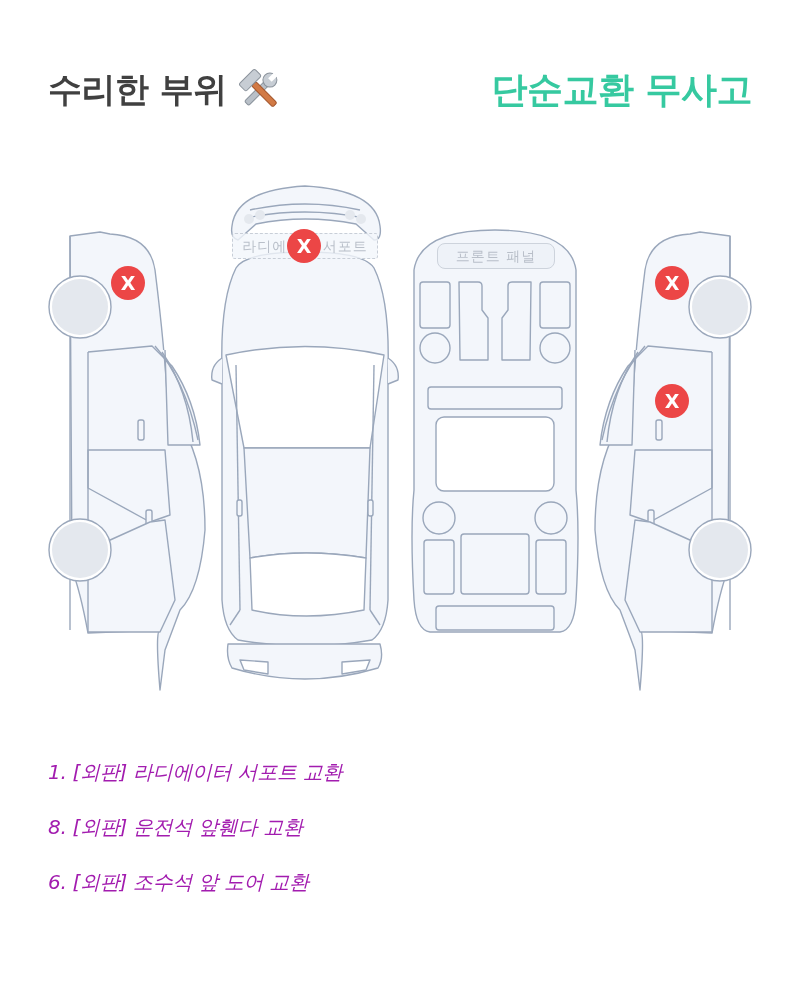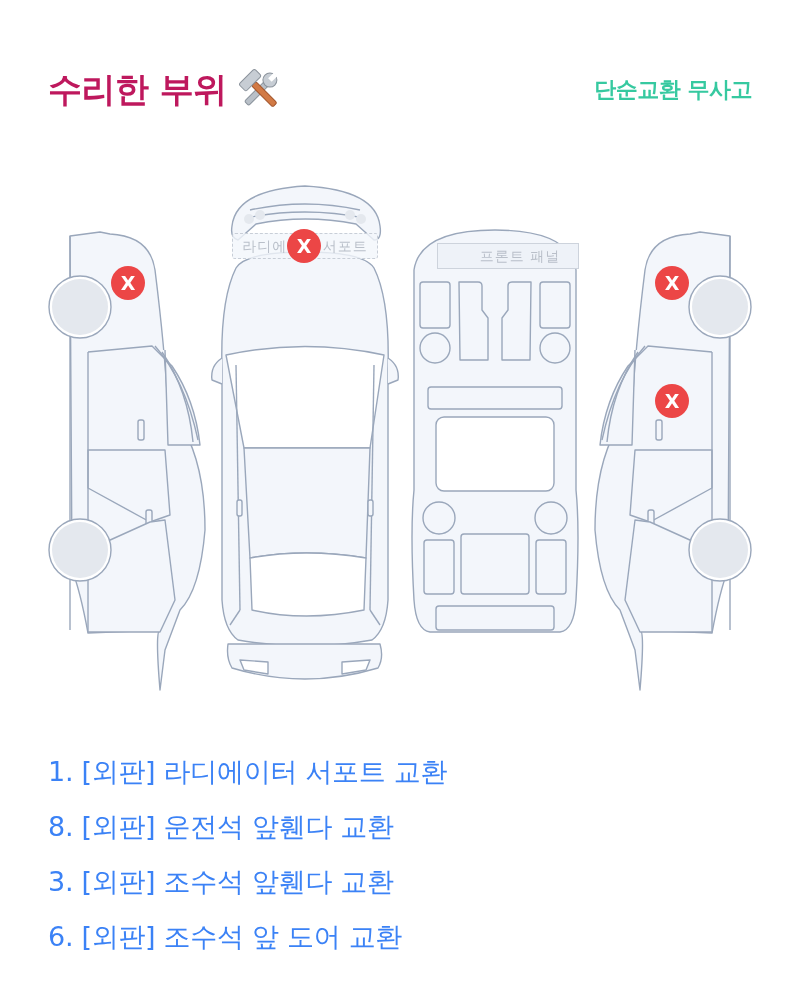--- a/index.html
+++ b/index.html
@@ -23,31 +23,31 @@
       height: 56px;
       display: flex;
       align-items: center;
       justify-content: space-between;
     }
     .title {
       display: flex;
       align-items: center;
       font-size: 34px;
       font-weight: bold;
-      color: #be185d;
+      color: #404040;
       letter-spacing: -0.5px;
     }
     .title-icon {
       display: inline-block;
       width: 46px;
       height: 46px;
       margin-left: 10px;
     }
     .badge {
-      font-size: 22px;
+      font-size: 36px;
       font-weight: bold;
       color: #36c9a0;
       letter-spacing: -0.5px;
     }
     .diagram {
       position: absolute;
       left: 0;
       top: 170px;
       width: 800px;
       height: 540px;
@@ -65,23 +65,22 @@
       text-align: center;
       white-space: nowrap;
     }
     .part-label.dashed {
       border: 1.5px dashed #c8ced7;
       border-radius: 3px;
       background: rgba(243,246,251,0.8);
     }
     .part-label.boxed {
       border: 1.5px solid #cdd3dc;
-      border-radius: 0;
+      border-radius: 8px;
       background: #eef2f8;
-      padding-left: 24px;
     }
     .marker {
       position: absolute;
       width: 34px;
       height: 34px;
       border-radius: 50%;
       background: #ec4646;
       color: #ffffff;
       font-size: 19px;
       font-weight: bold;
@@ -92,27 +91,28 @@
     }
     .repair-list {
       position: absolute;
       left: 48px;
       top: 758px;
       margin: 0;
       padding: 0;
       list-style: none;
     }
     .repair-list li {
-      font-size: 27px;
+      font-size: 20px;
       line-height: 28px;
       height: 28px;
       margin-bottom: 27px;
-      color: #3b82f6;
+      color: #a21caf;
       white-space: nowrap;
       letter-spacing: -0.3px;
+      font-style: italic;
     }
   </style>
 </head>
 <body>
 
 <div class="header">
   <div class="title">
     <span>수리한 부위</span>
     <span class="title-icon">
       <svg width="46" height="46" viewBox="0 0 46 46">
@@ -241,15 +241,14 @@
 
   <div class="marker" style="left:304px; top:76px;">X</div>
   <div class="marker" style="left:128px; top:113px;">X</div>
   <div class="marker" style="left:672px; top:113px;">X</div>
   <div class="marker" style="left:672px; top:231px;">X</div>
 </div>
 
 <ul class="repair-list">
   <li>1. [외판] 라디에이터 서포트 교환</li>
   <li>8. [외판] 운전석 앞휀다 교환</li>
-  <li>3. [외판] 조수석 앞휀다 교환</li>
   <li>6. [외판] 조수석 앞 도어 교환</li>
 </ul>
 
 </body></html>

